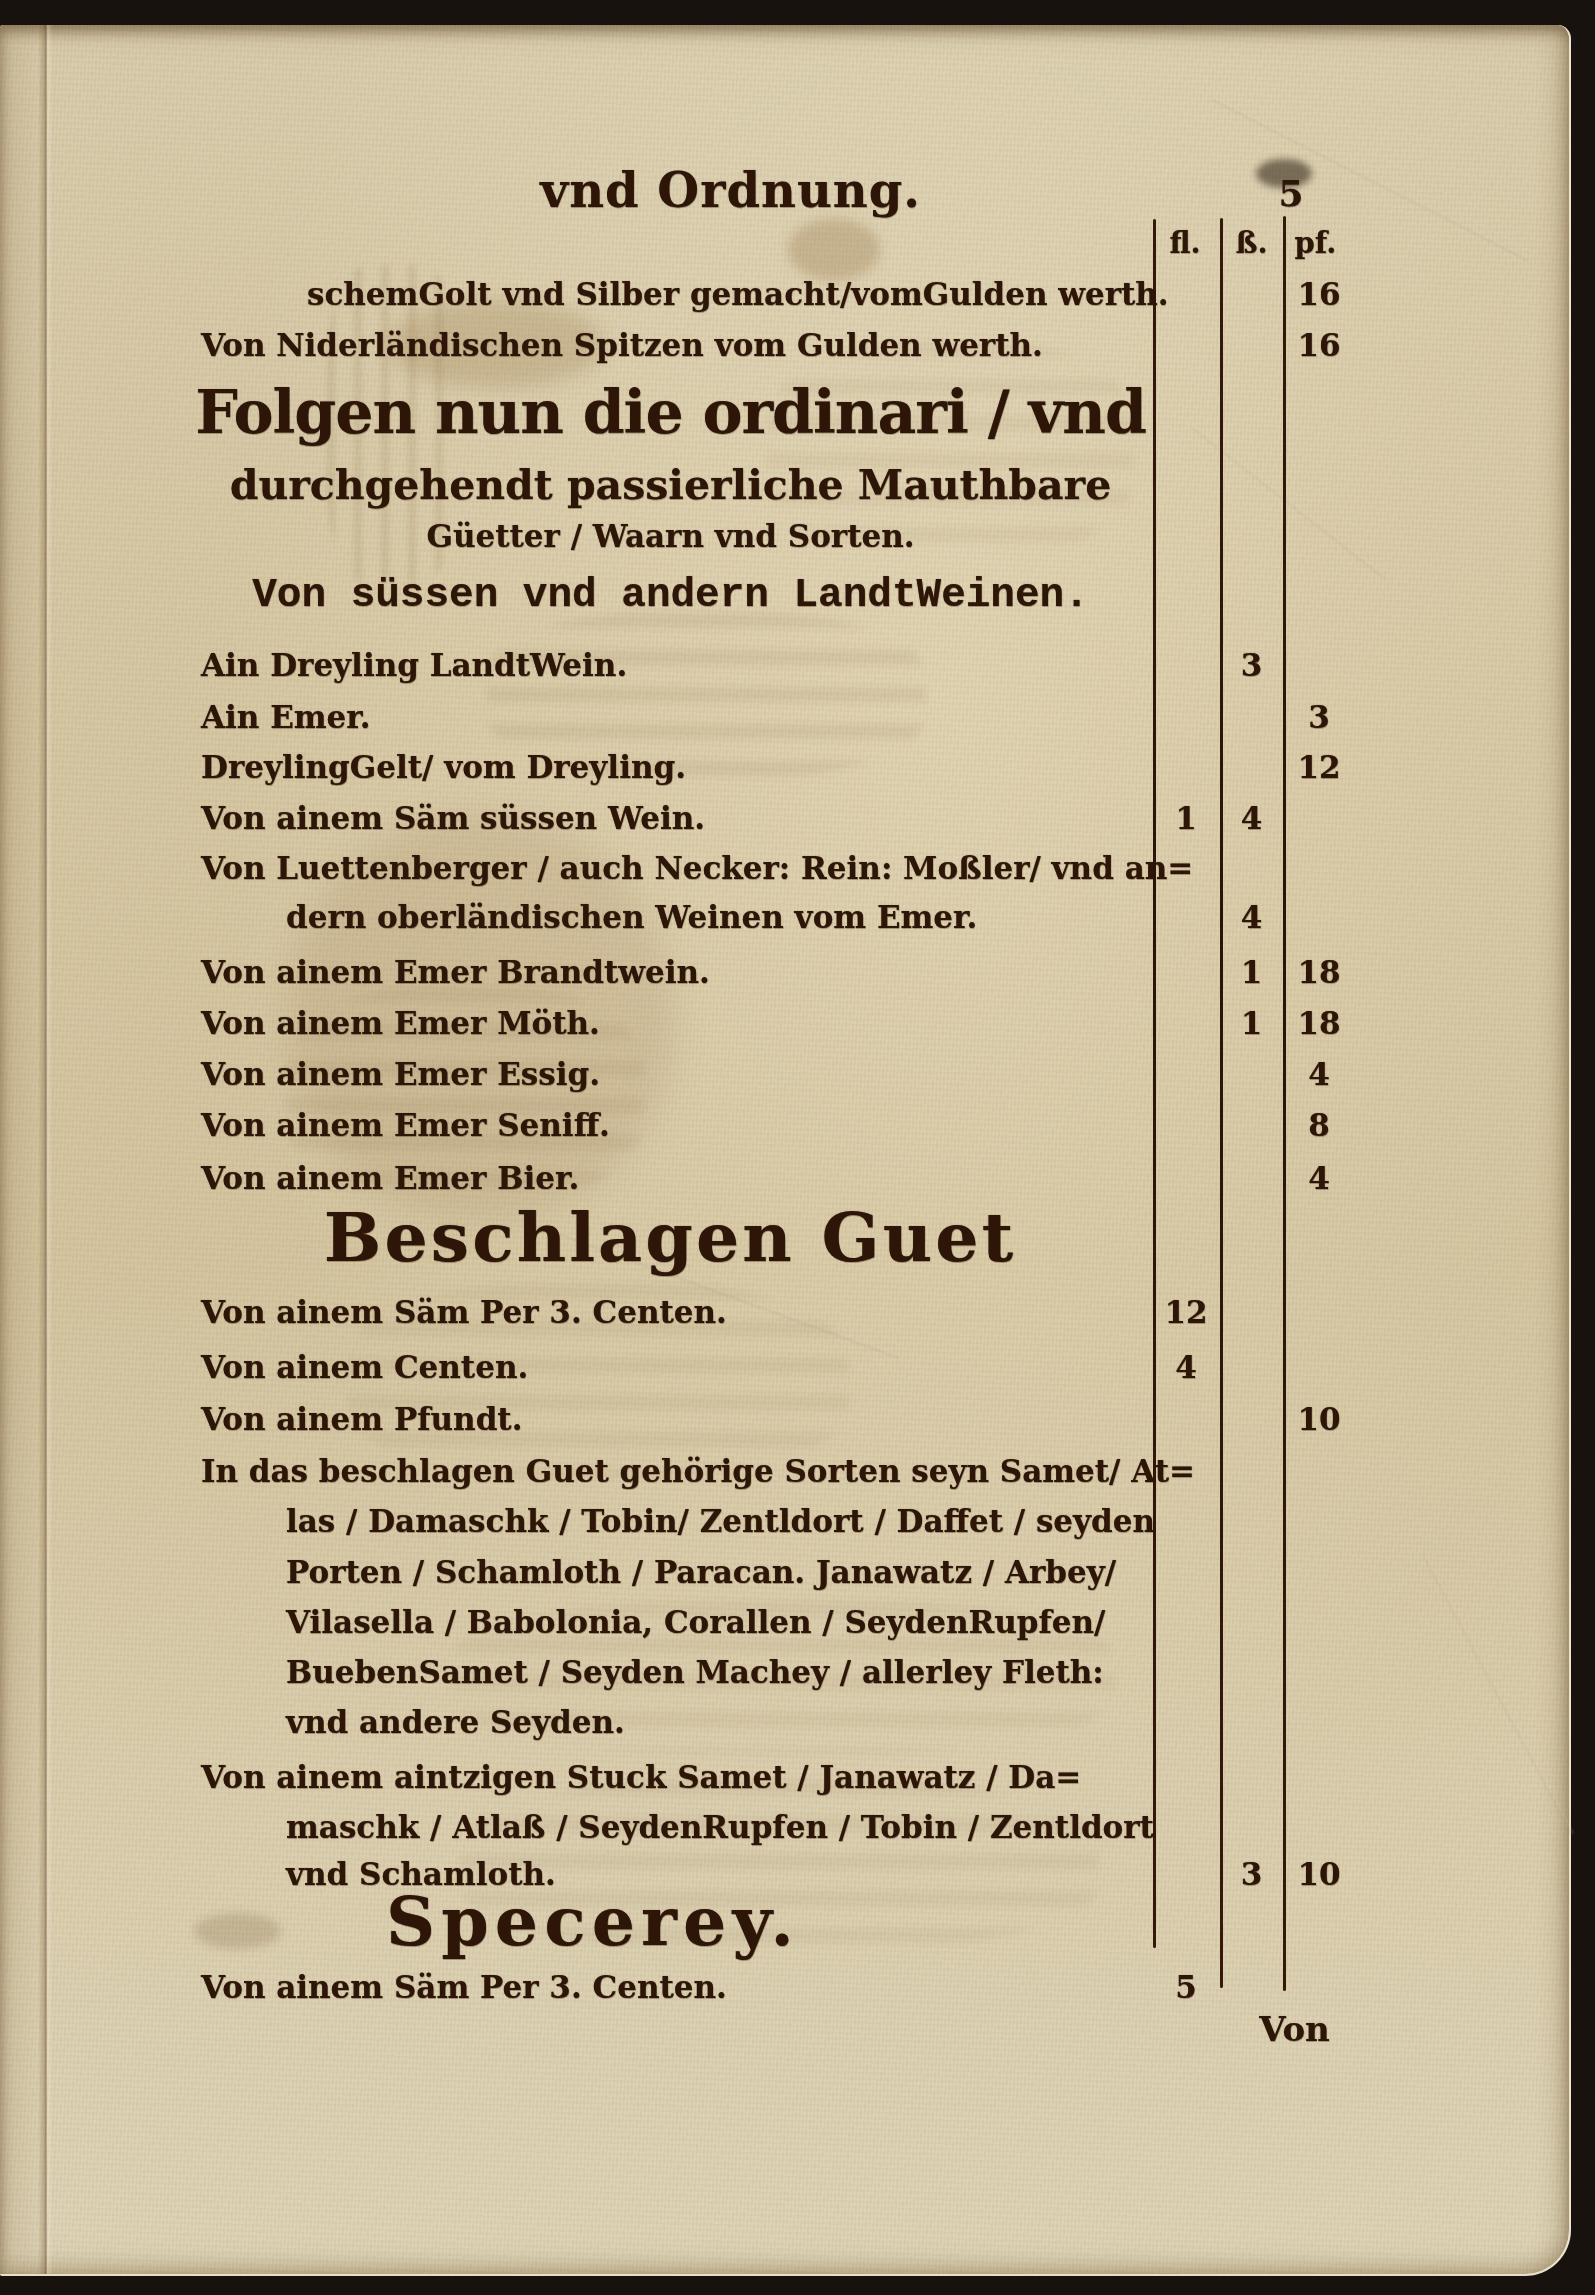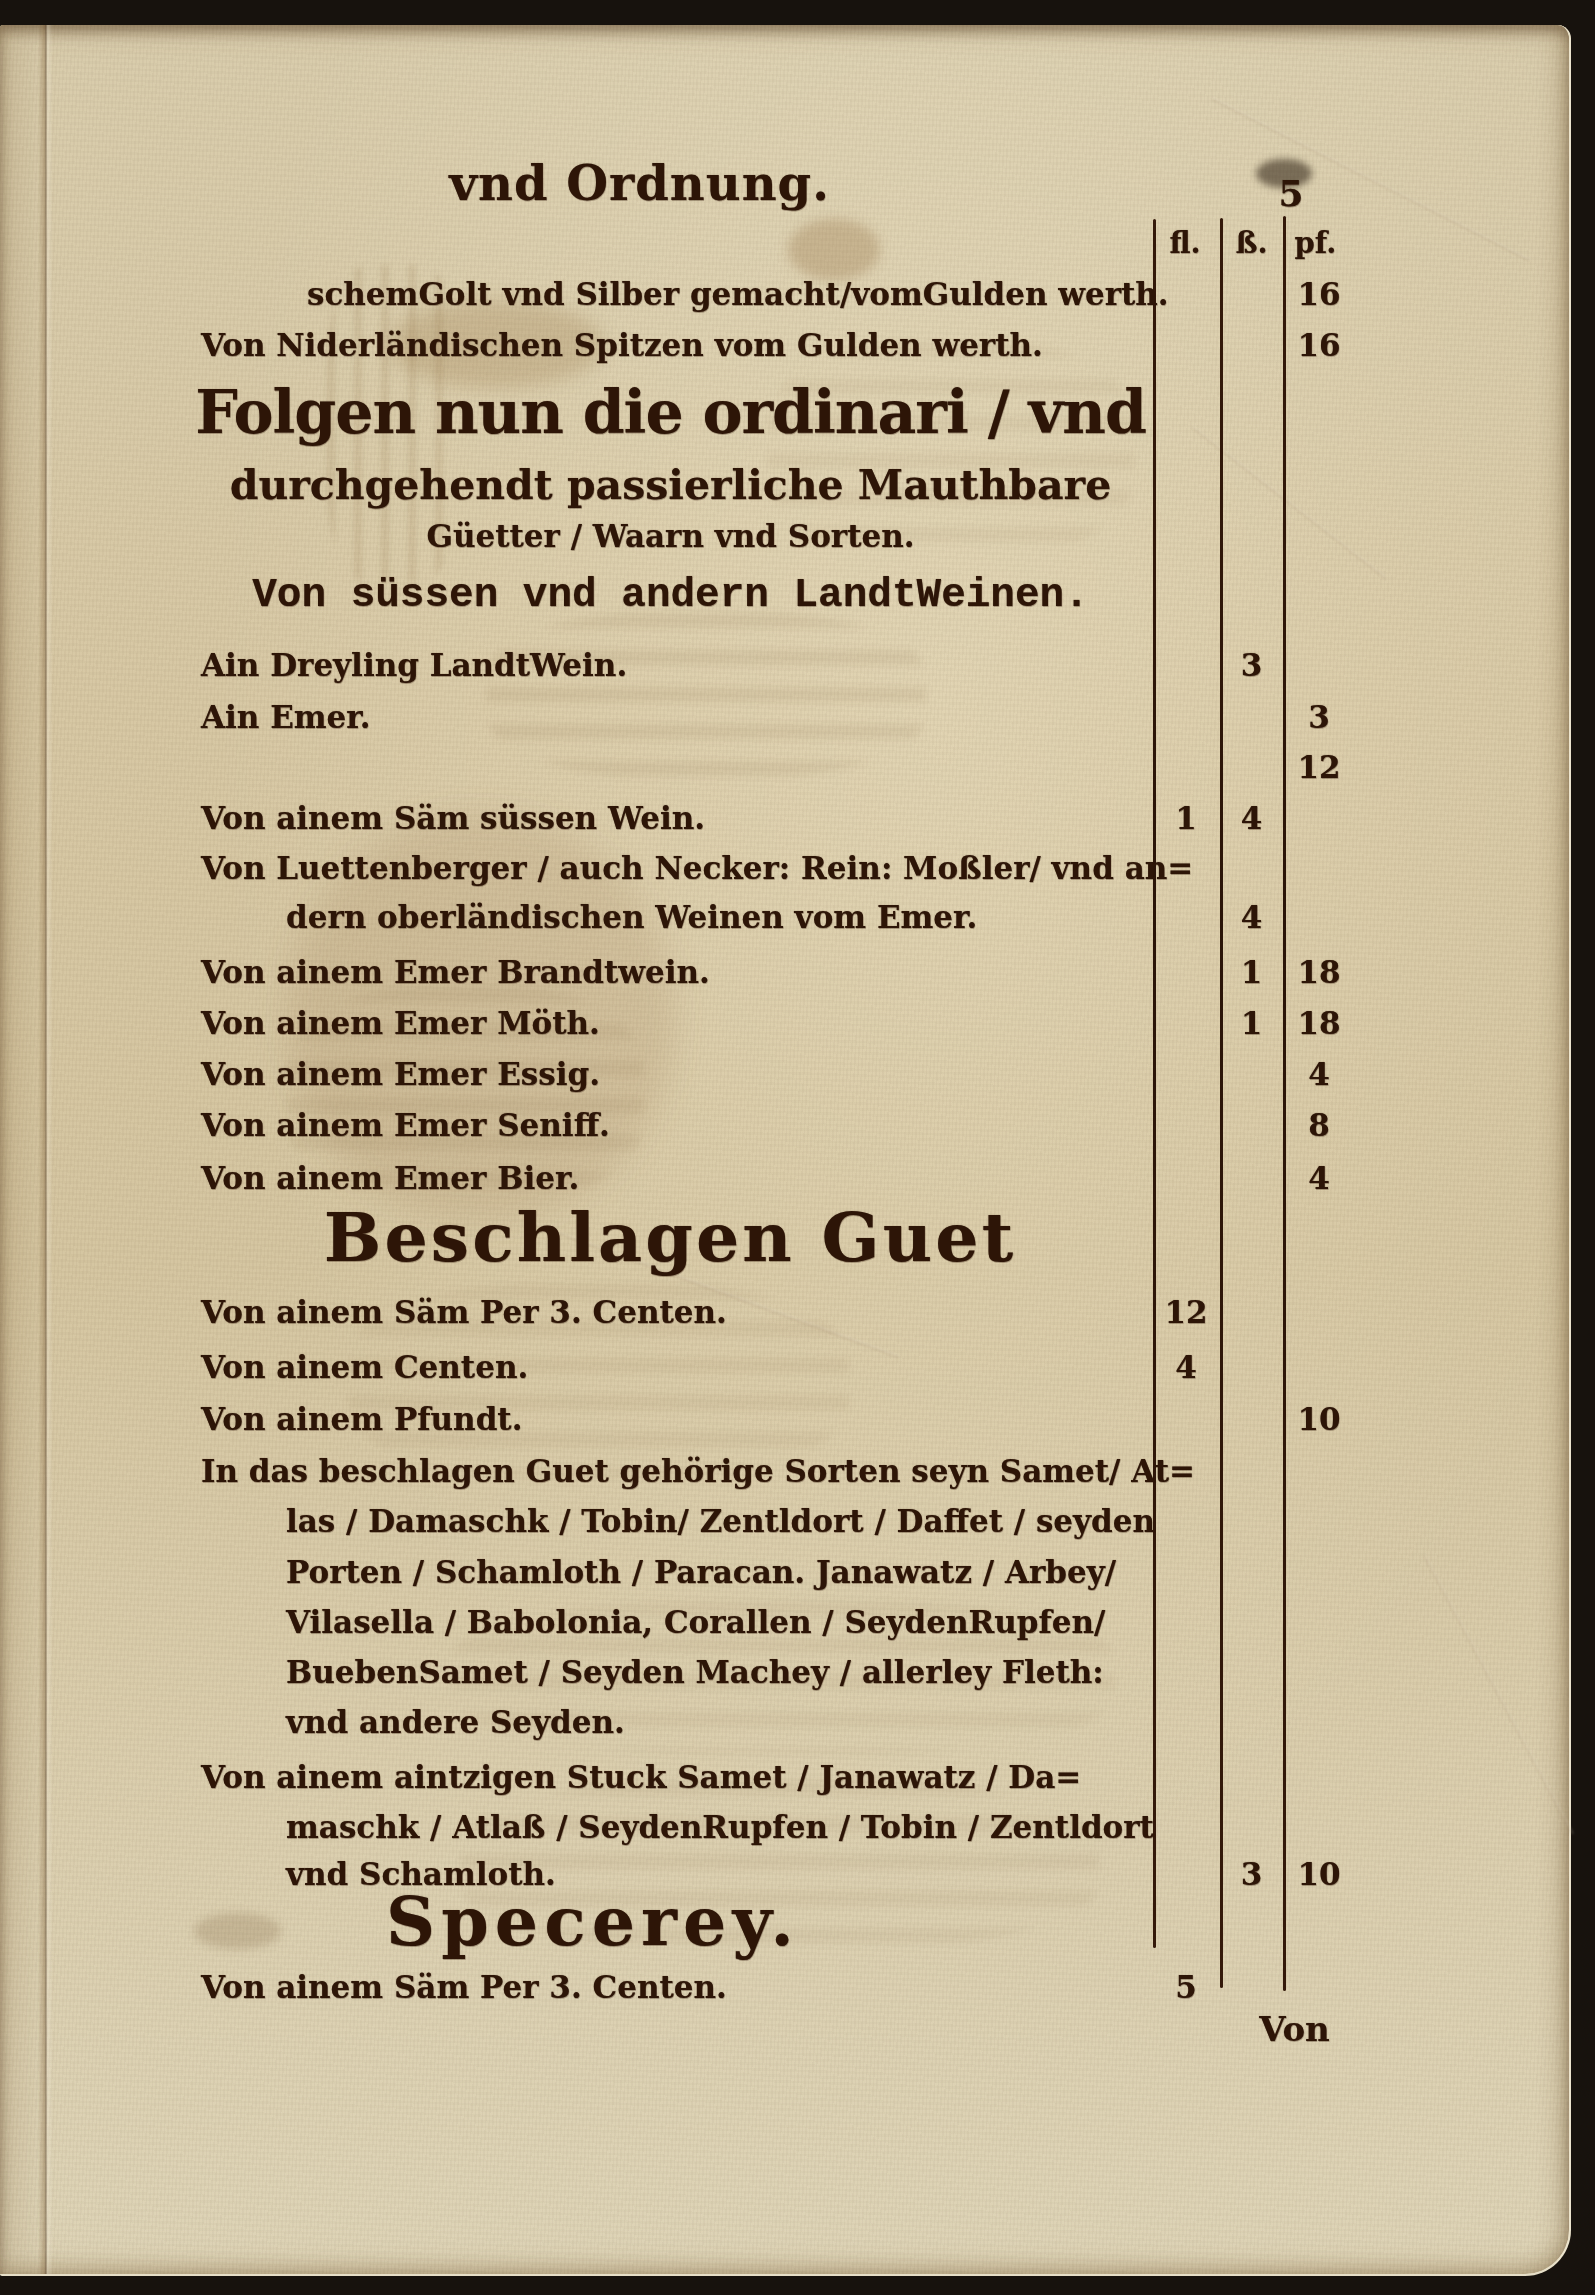--- a/index.html
+++ b/index.html
@@ -36,21 +36,21 @@
   .crease{position:absolute;height:2.6px;border-radius:1.5px;
     background:linear-gradient(180deg, rgba(255,252,240,.55), rgba(110,78,38,.4));
     filter:blur(1px);}
   .stain{position:absolute;border-radius:50%;pointer-events:none;}
   .ghost{position:absolute;pointer-events:none;filter:blur(3.6px);opacity:.55;
     background:repeating-linear-gradient(180deg, rgba(112,82,46,.16) 0 15.3px, rgba(112,82,46,0) 15.3px 37px);
     border-radius:38%;}
   
   .ink{color:#2d1507;font-weight:700;white-space:nowrap;
     text-shadow:0 0 1px rgba(46,22,8,.5), 0.5px 0.5px 0 rgba(46,22,8,.28);}
-  .running-header{position:absolute;left:358px;top:130px;width:563px;text-align:center;font-size:48px;letter-spacing:1px;}
+  .running-header{position:absolute;left:358px;top:137px;width:563px;text-align:right;font-size:48px;letter-spacing:1px;}
   .page-number{position:absolute;left:1263px;top:147px;width:56px;text-align:center;font-size:36px;}
   .colhead{position:absolute;top:201px;font-size:29px;text-align:center;}
   .ch-fl{left:1155px;width:60px;}
   .ch-ss{left:1224px;width:55px;}
   .ch-pf{left:1283px;width:65px;}
   .vline{position:absolute;width:3.1px;background:linear-gradient(180deg,#34190a,#2a1408 40%,#34190a);border-radius:1.5px;}
   .v1{left:1153px;top:194px;height:1729px;}
   .v2{left:1220px;top:193px;height:1770px;}
   .v3{left:1283px;top:191px;height:1775px;}
   .title1{position:absolute;left:169px;top:352px;width:1003px;text-align:center;font-size:60px;letter-spacing:-1px;}
@@ -122,20 +122,21 @@
         </div>
         <div class="row" style="top: 622px;">
           <span class="ink rowlabel" style="left: 201px;">Ain Dreyling LandtWein.</span>
           <span class="ink val vss">3</span>
         </div>
         <div class="row" style="top: 674px;">
           <span class="ink rowlabel" style="left: 201px;">Ain Emer.</span>
           <span class="ink val vpf">3</span>
         </div>
         <div class="row" style="top: 724px;">
+          <span class="ink rowlabel" style="left: 201px;">DreylingGelt/ vom Dreyling.</span>
           <span class="ink val vpf">12</span>
         </div>
         <div class="row" style="top: 775px;">
           <span class="ink rowlabel" style="left: 201px;">Von ainem Säm süssen Wein.</span>
           <span class="ink val vfl">1</span>
           <span class="ink val vss">4</span>
         </div>
         <div class="row" style="top: 825px;">
           <span class="ink rowlabel" style="left: 201px;">Von Luettenberger / auch Necker: Rein: Moßler/ vnd an=</span>
         </div>

